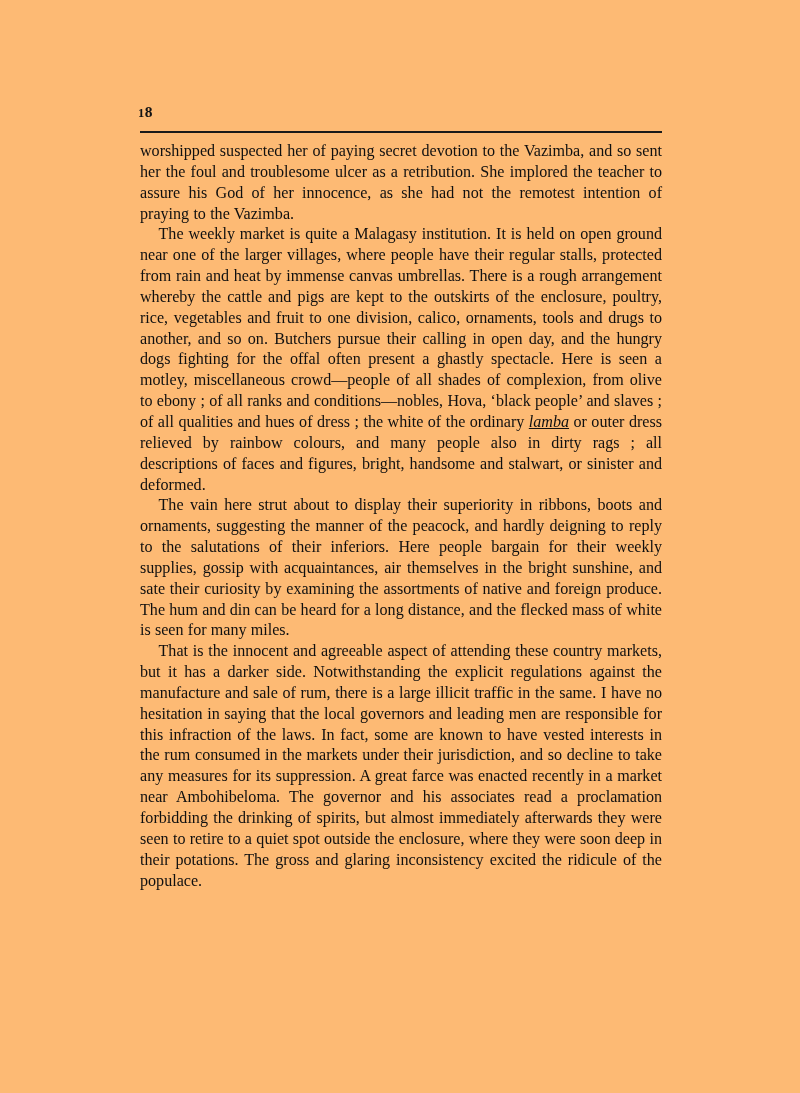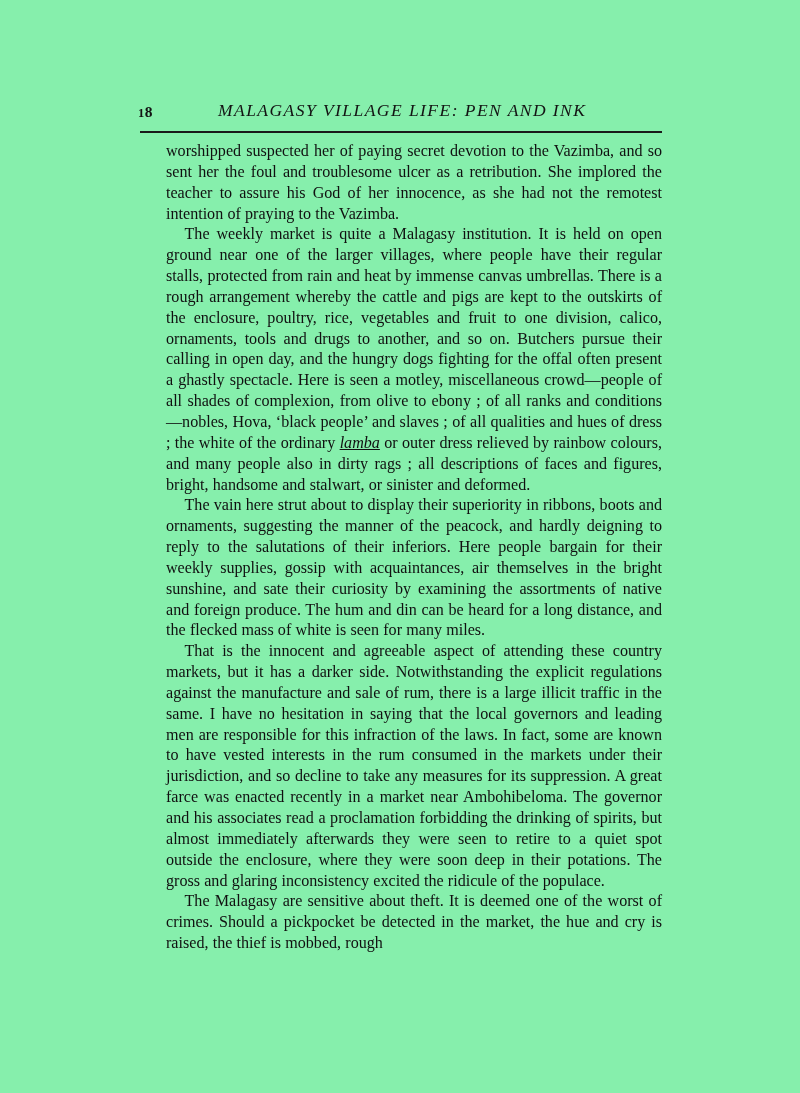--- a/index.html
+++ b/index.html
@@ -12,21 +12,21 @@
     background: #ffffff;
     font-family: "Liberation Serif", "DejaVu Serif", serif;
     color: #111111;
     overflow: hidden;
   }
 
   .page {
     position: relative;
     width: 800px;
     height: 1093px;
-    background: #86efac;
+    background: #fdba74;
   }
 
   
   .running-head {
     position: absolute;
     left: 138px;
     top: 100px;
     width: 524px;
     height: 24px;
   }
@@ -83,40 +83,37 @@
     margin: 0;
     text-indent: 0;
     text-align: justify;
   }
   .body-text p.indent {
     text-indent: 1.15em;
   }
   
   .body-text p {
     text-align-last: auto;
-    margin-left: 26px;
   }
   .ital {
     font-style: italic;
     text-decoration: underline;
   }
 </style>
 </head>
 <body>
 
 <div class="page">
 
   <div class="running-head">
     <span class="folio"><span class="small-one">1</span>8</span>
-    <span class="head-title">MALAGASY VILLAGE LIFE: PEN AND INK</span>
   </div>
 
   <div class="rule"></div>
 
   <div class="body-text">
     <p>worshipped suspected her of paying secret devotion to the Vazimba, and so sent her the foul and troublesome ulcer as a retribution.  She implored the teacher to assure his God of her innocence, as she had not the remotest intention of praying to the Vazimba.</p>
     <p class="indent"><span>The weekly market is quite a Malagasy institution.  It is held on open ground near one of the larger villages, where people have their regular stalls, protected from rain and heat by immense canvas umbrellas.  There is a rough arrangement whereby the cattle and pigs are kept to the outskirts of the enclosure, poultry, rice, vegetables and fruit to one division, calico, ornaments, tools and drugs to another, and so on. Butchers pursue their calling in open day, and the hungry dogs fighting for the offal often present a ghastly spectacle.  Here is seen a motley, miscellaneous crowd—people of all shades of complexion, from olive to ebony ; of all ranks and conditions—nobles, Hova, ‘black people’ and slaves ; of all qualities and hues of dress ; the white of the ordinary </span><span class="ital">lamba</span><span> or outer dress relieved by rainbow colours, and many people also in dirty rags ; all descriptions of faces and figures, bright, handsome and stalwart, or sinister and deformed.</span></p>
     <p class="indent">The vain here strut about to display their superiority in ribbons, boots and ornaments, suggesting the manner of the peacock, and hardly deigning to reply to the salutations of their inferiors.  Here people bargain for their weekly supplies, gossip with acquaintances, air themselves in the bright sunshine, and sate their curiosity by examining the assortments of native and foreign produce.  The hum and din can be heard for a long distance, and the flecked mass of white is seen for many miles.</p>
     <p class="indent">That is the innocent and agreeable aspect of attending these country markets, but it has a darker side.  Notwithstanding the explicit regulations against the manufacture and sale of rum, there is a large illicit traffic in the same.  I have no hesitation in saying that the local governors and leading men are responsible for this infraction of the laws.  In fact, some are known to have vested interests in the rum consumed in the markets under their jurisdiction, and so decline to take any measures for its suppression.  A great farce was enacted recently in a market near Ambohibeloma.  The governor and his associates read a proclamation forbidding the drinking of spirits, but almost immediately afterwards they were seen to retire to a quiet spot outside the enclosure, where they were soon deep in their potations.  The gross and glaring inconsistency excited the ridicule of the populace.</p>
-    <p class="indent">The Malagasy are sensitive about theft.  It is deemed one of the worst of crimes.  Should a pickpocket be detected in the market, the hue and cry is raised, the thief is mobbed, rough</p>
   </div>
 
 </div>
 
 </body></html>

